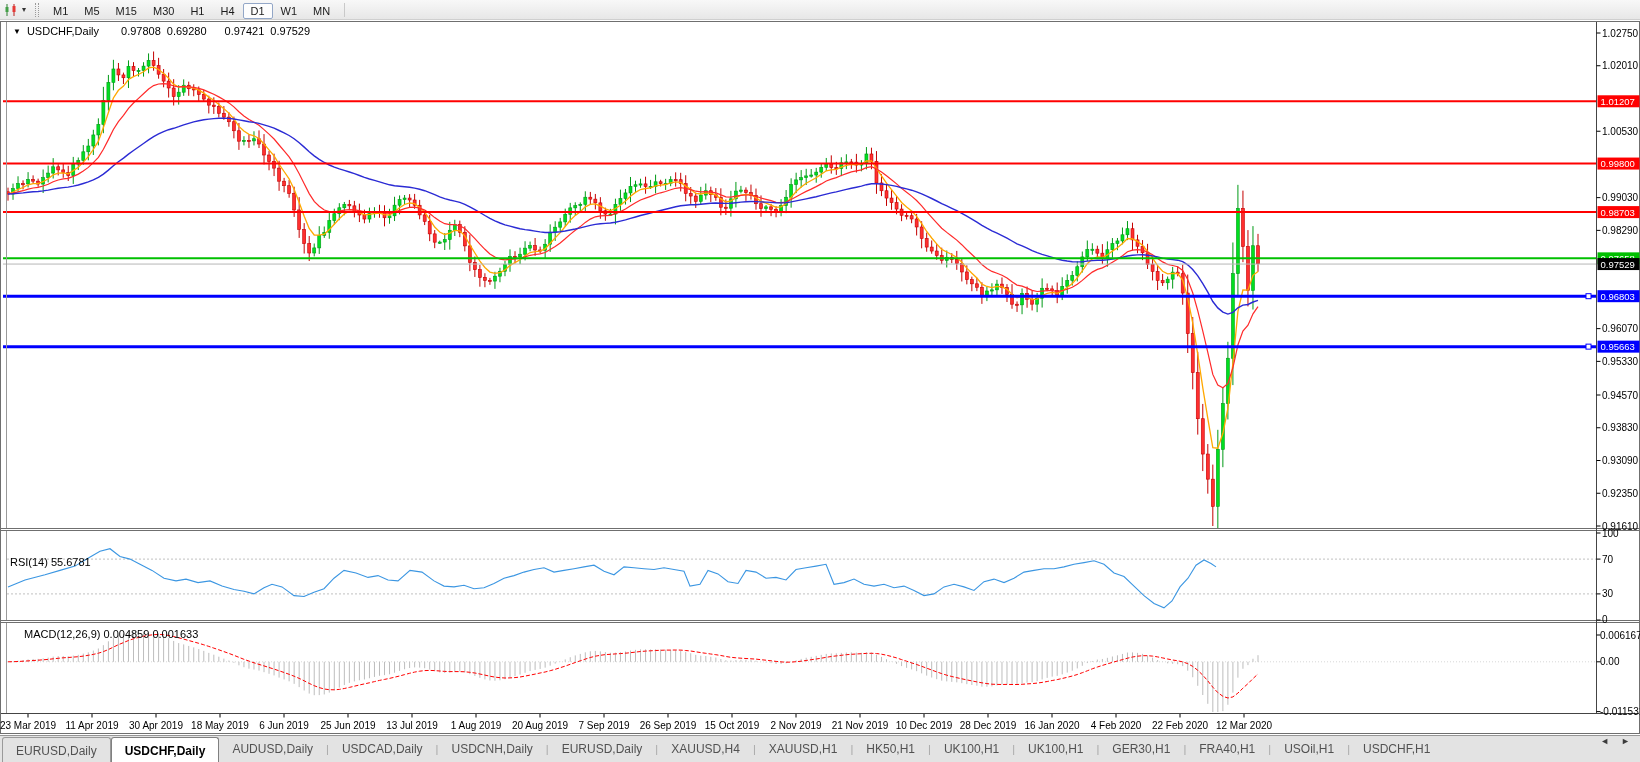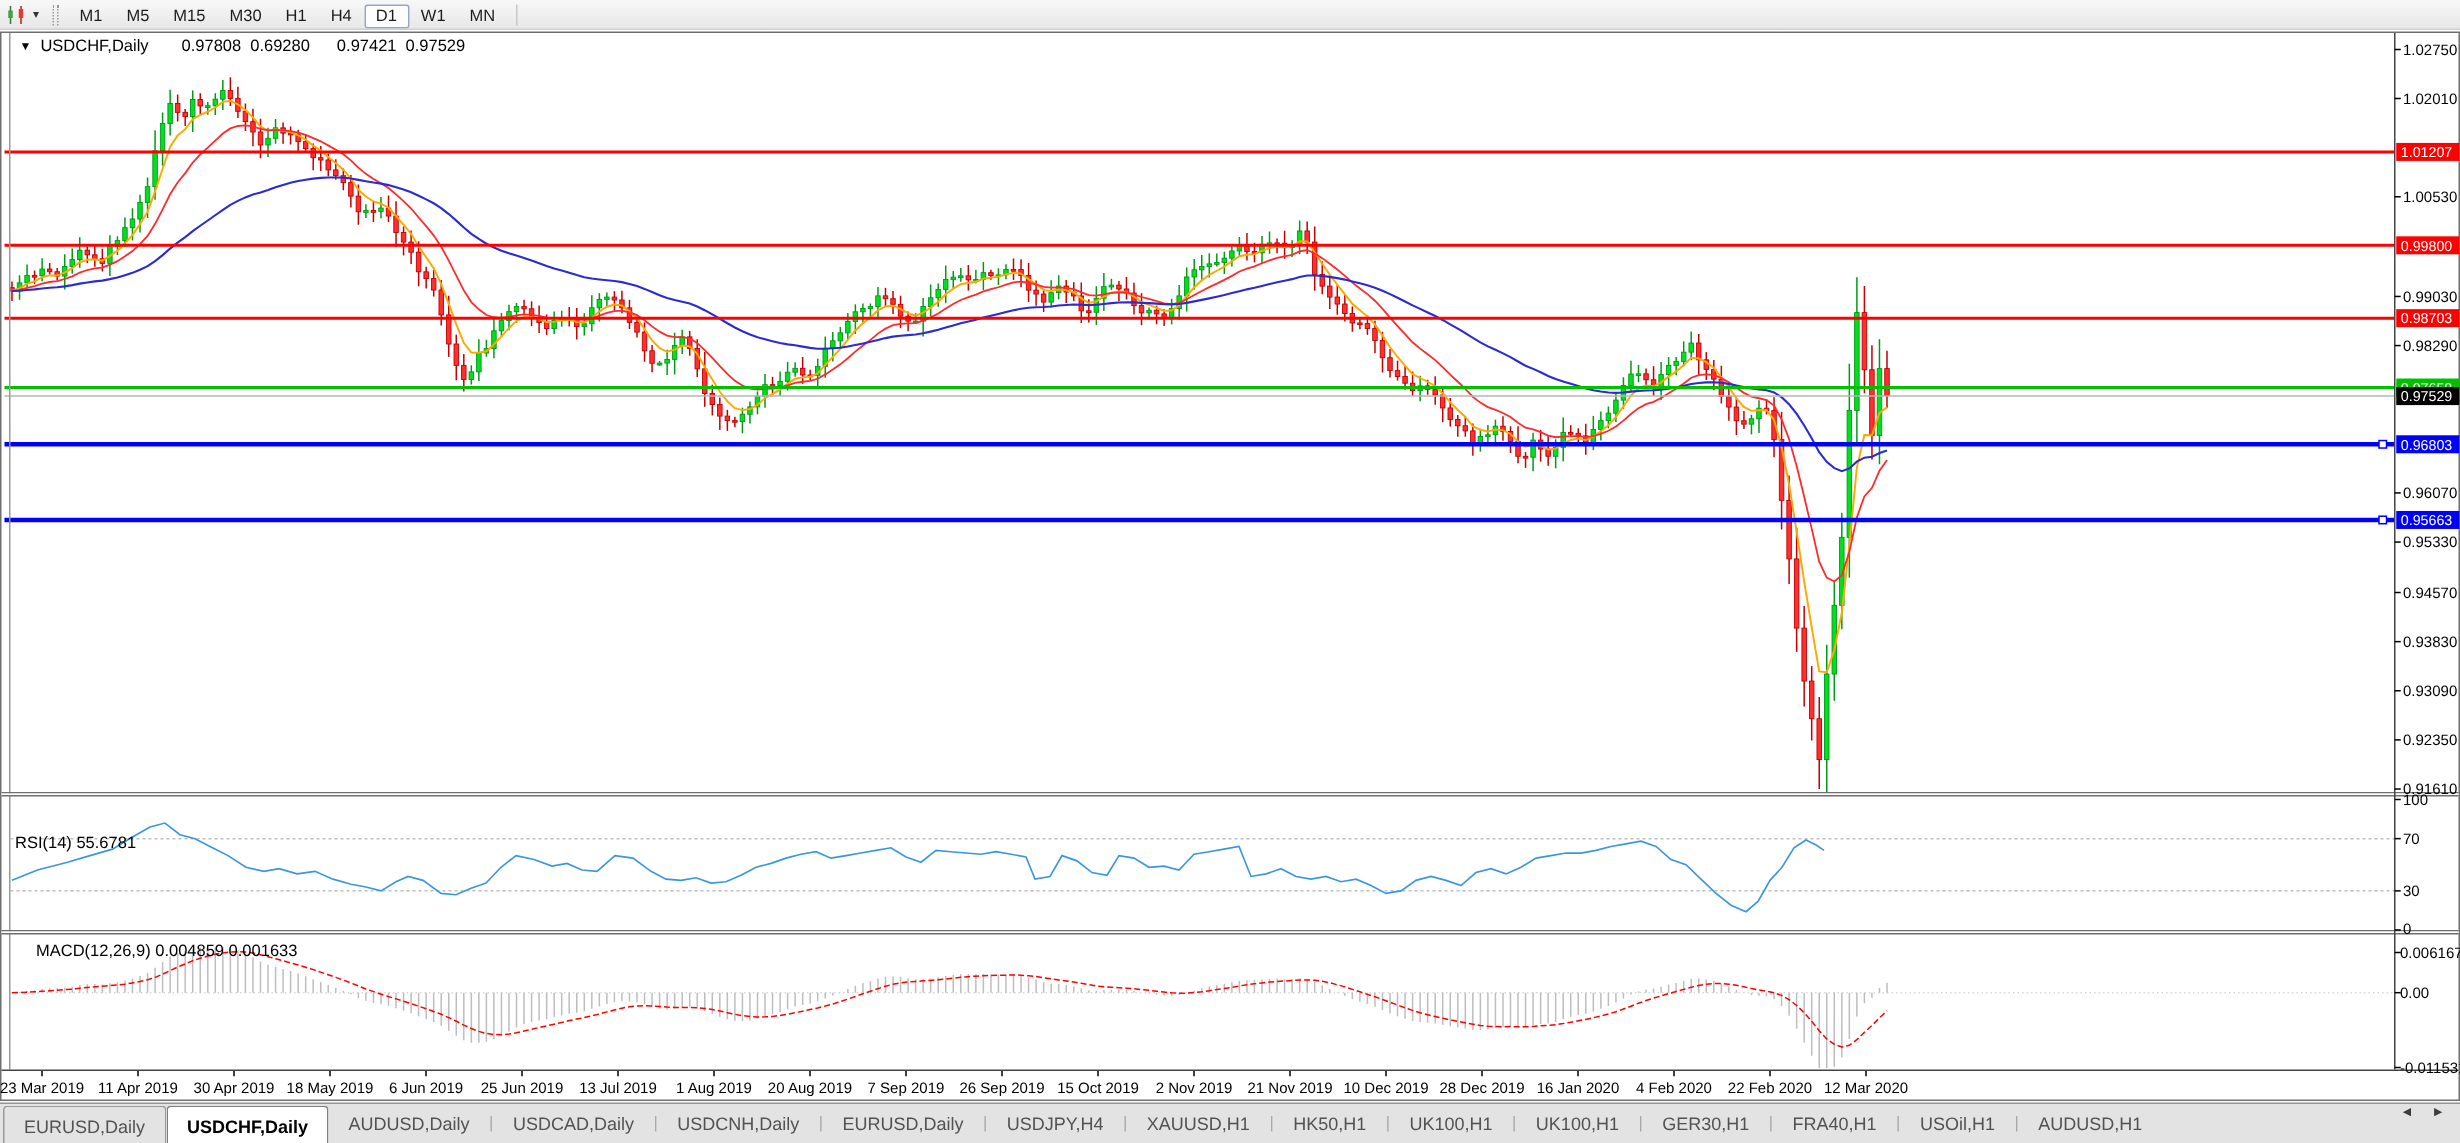--- a/index.html
+++ b/index.html
@@ -959,35 +959,35 @@
       <span class="tab boxed">EURUSD,Daily</span>
       <span class="tab active">USDCHF,Daily</span>
       <span class="tab">AUDUSD,Daily</span>
       <span class="tabsep">|</span>
       <span class="tab">USDCAD,Daily</span>
       <span class="tabsep">|</span>
       <span class="tab">USDCNH,Daily</span>
       <span class="tabsep">|</span>
       <span class="tab">EURUSD,Daily</span>
       <span class="tabsep">|</span>
-      <span class="tab">USDJPY,H4</span>
+      <span class="tab">XAUUSD,H4</span>
       <span class="tabsep">|</span>
       <span class="tab">XAUUSD,H1</span>
       <span class="tabsep">|</span>
       <span class="tab">HK50,H1</span>
       <span class="tabsep">|</span>
       <span class="tab">UK100,H1</span>
       <span class="tabsep">|</span>
       <span class="tab">UK100,H1</span>
       <span class="tabsep">|</span>
       <span class="tab">GER30,H1</span>
       <span class="tabsep">|</span>
       <span class="tab">FRA40,H1</span>
       <span class="tabsep">|</span>
       <span class="tab">USOil,H1</span>
       <span class="tabsep">|</span>
-      <span class="tab">AUDUSD,H1</span>
+      <span class="tab">USDCHF,H1</span>
     </span>
   <span class="scrollarrows">
     <span>◄</span>
     <span>►</span>
   </span>
 </div>
 
 </body></html>

